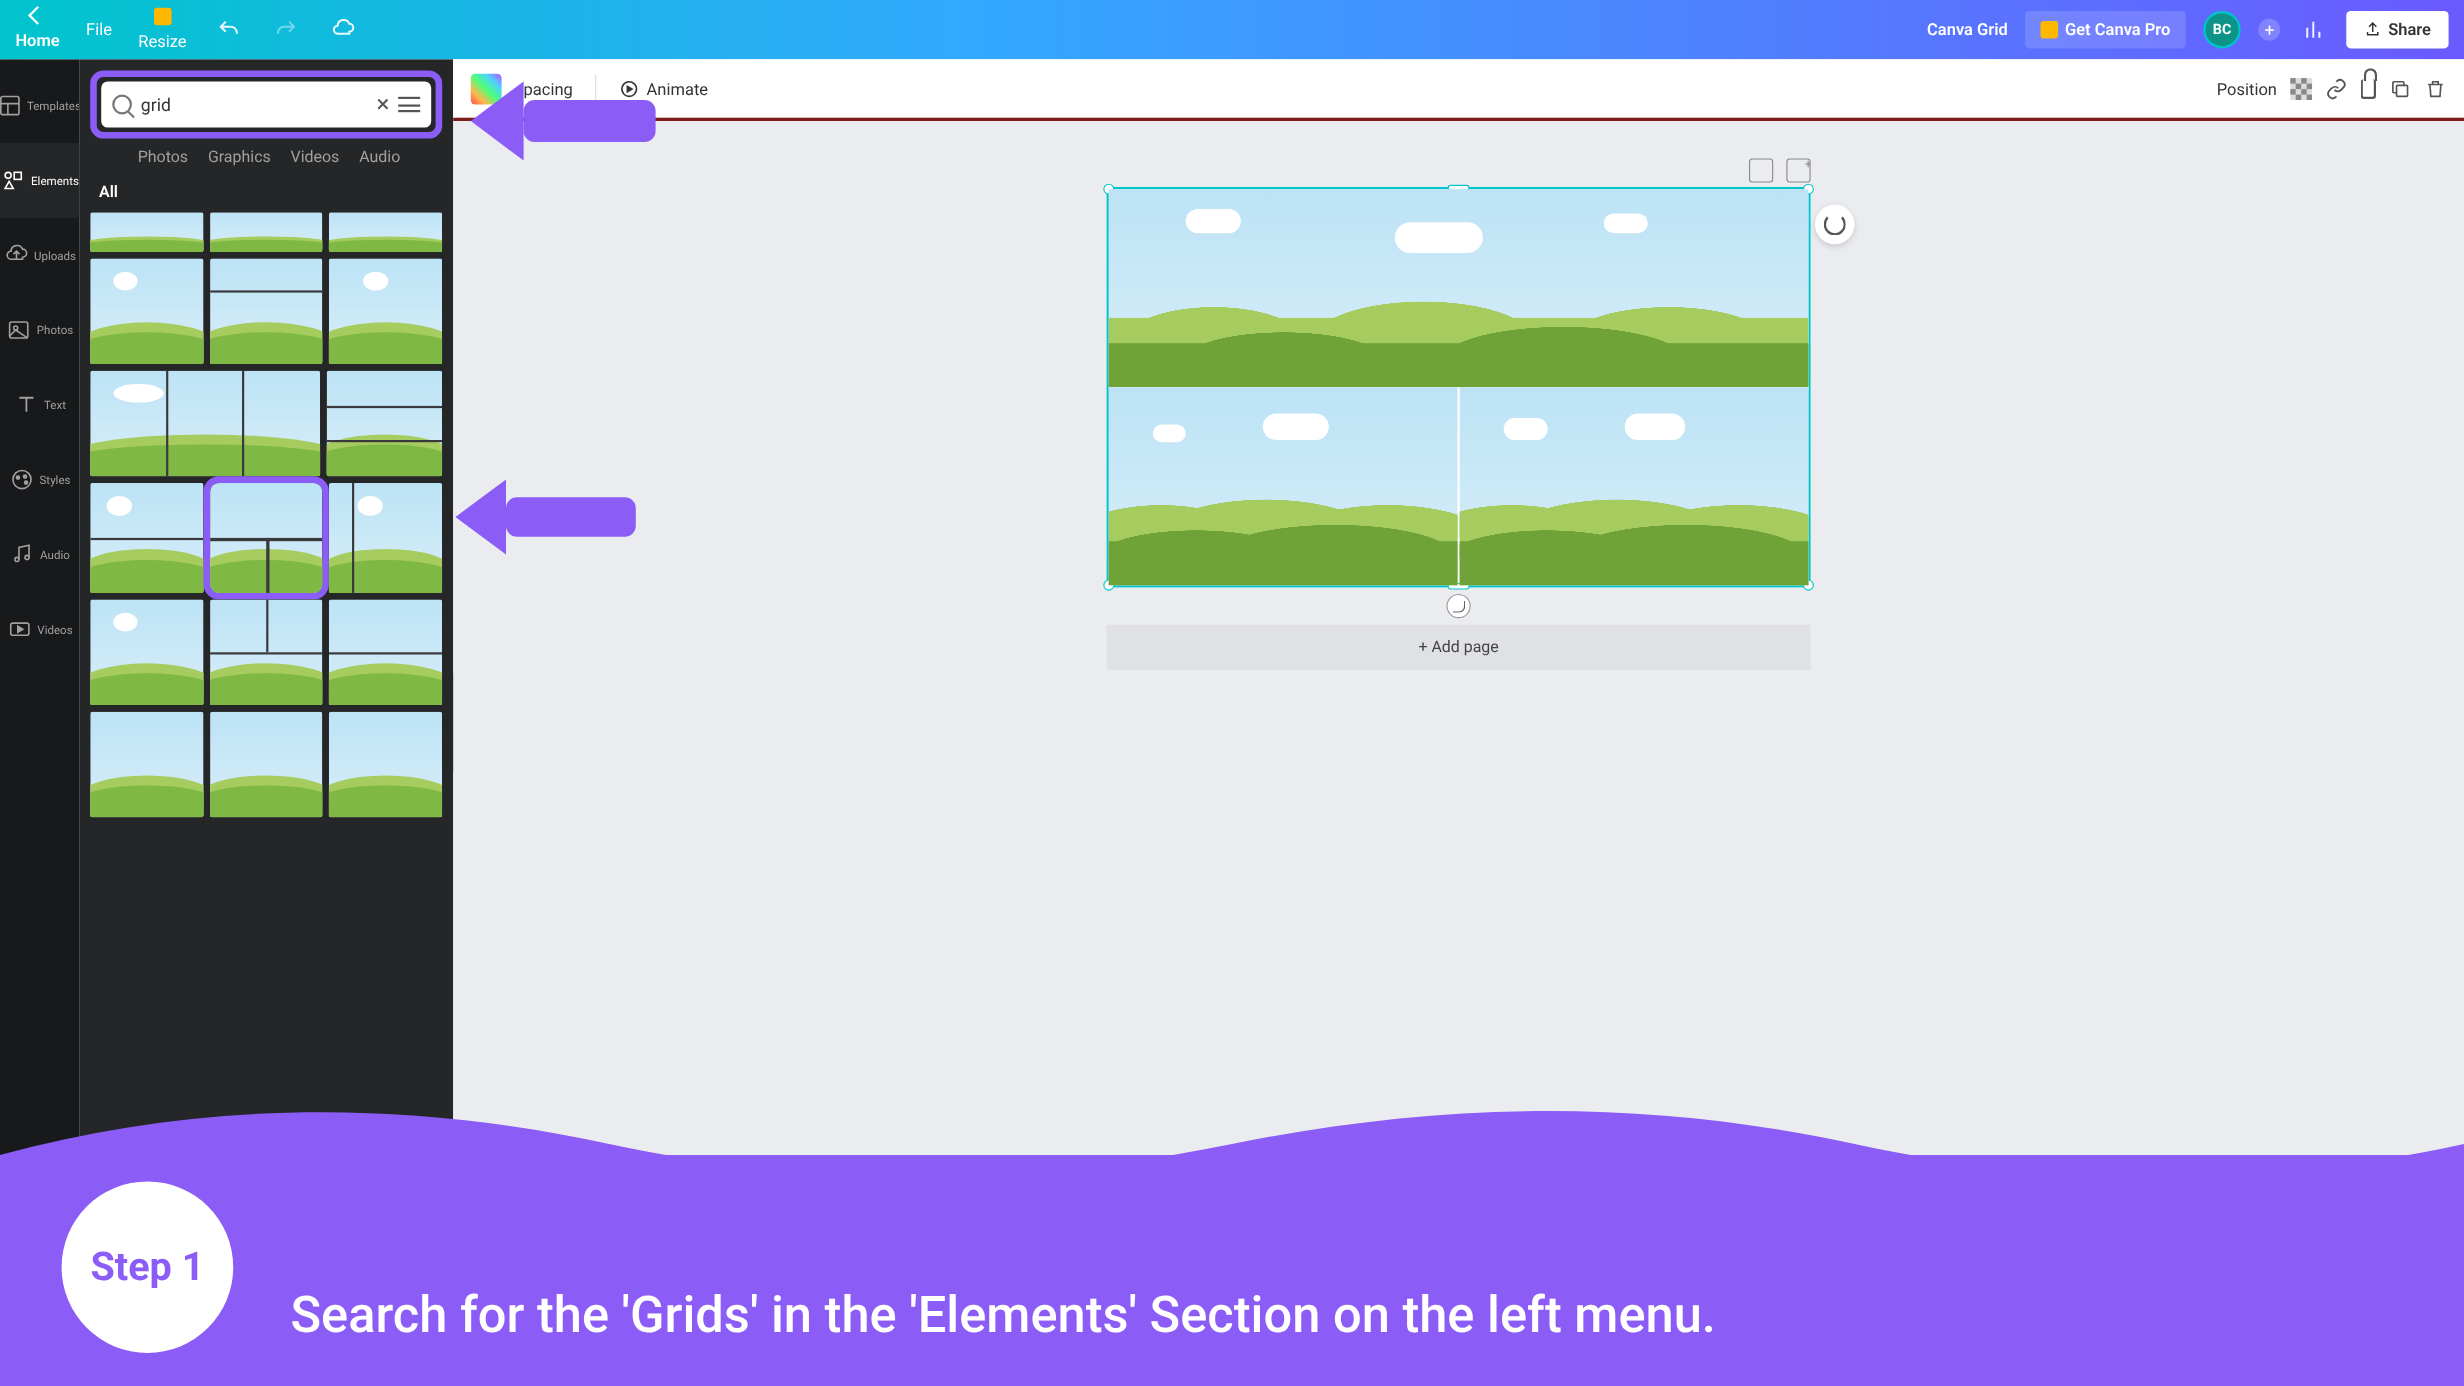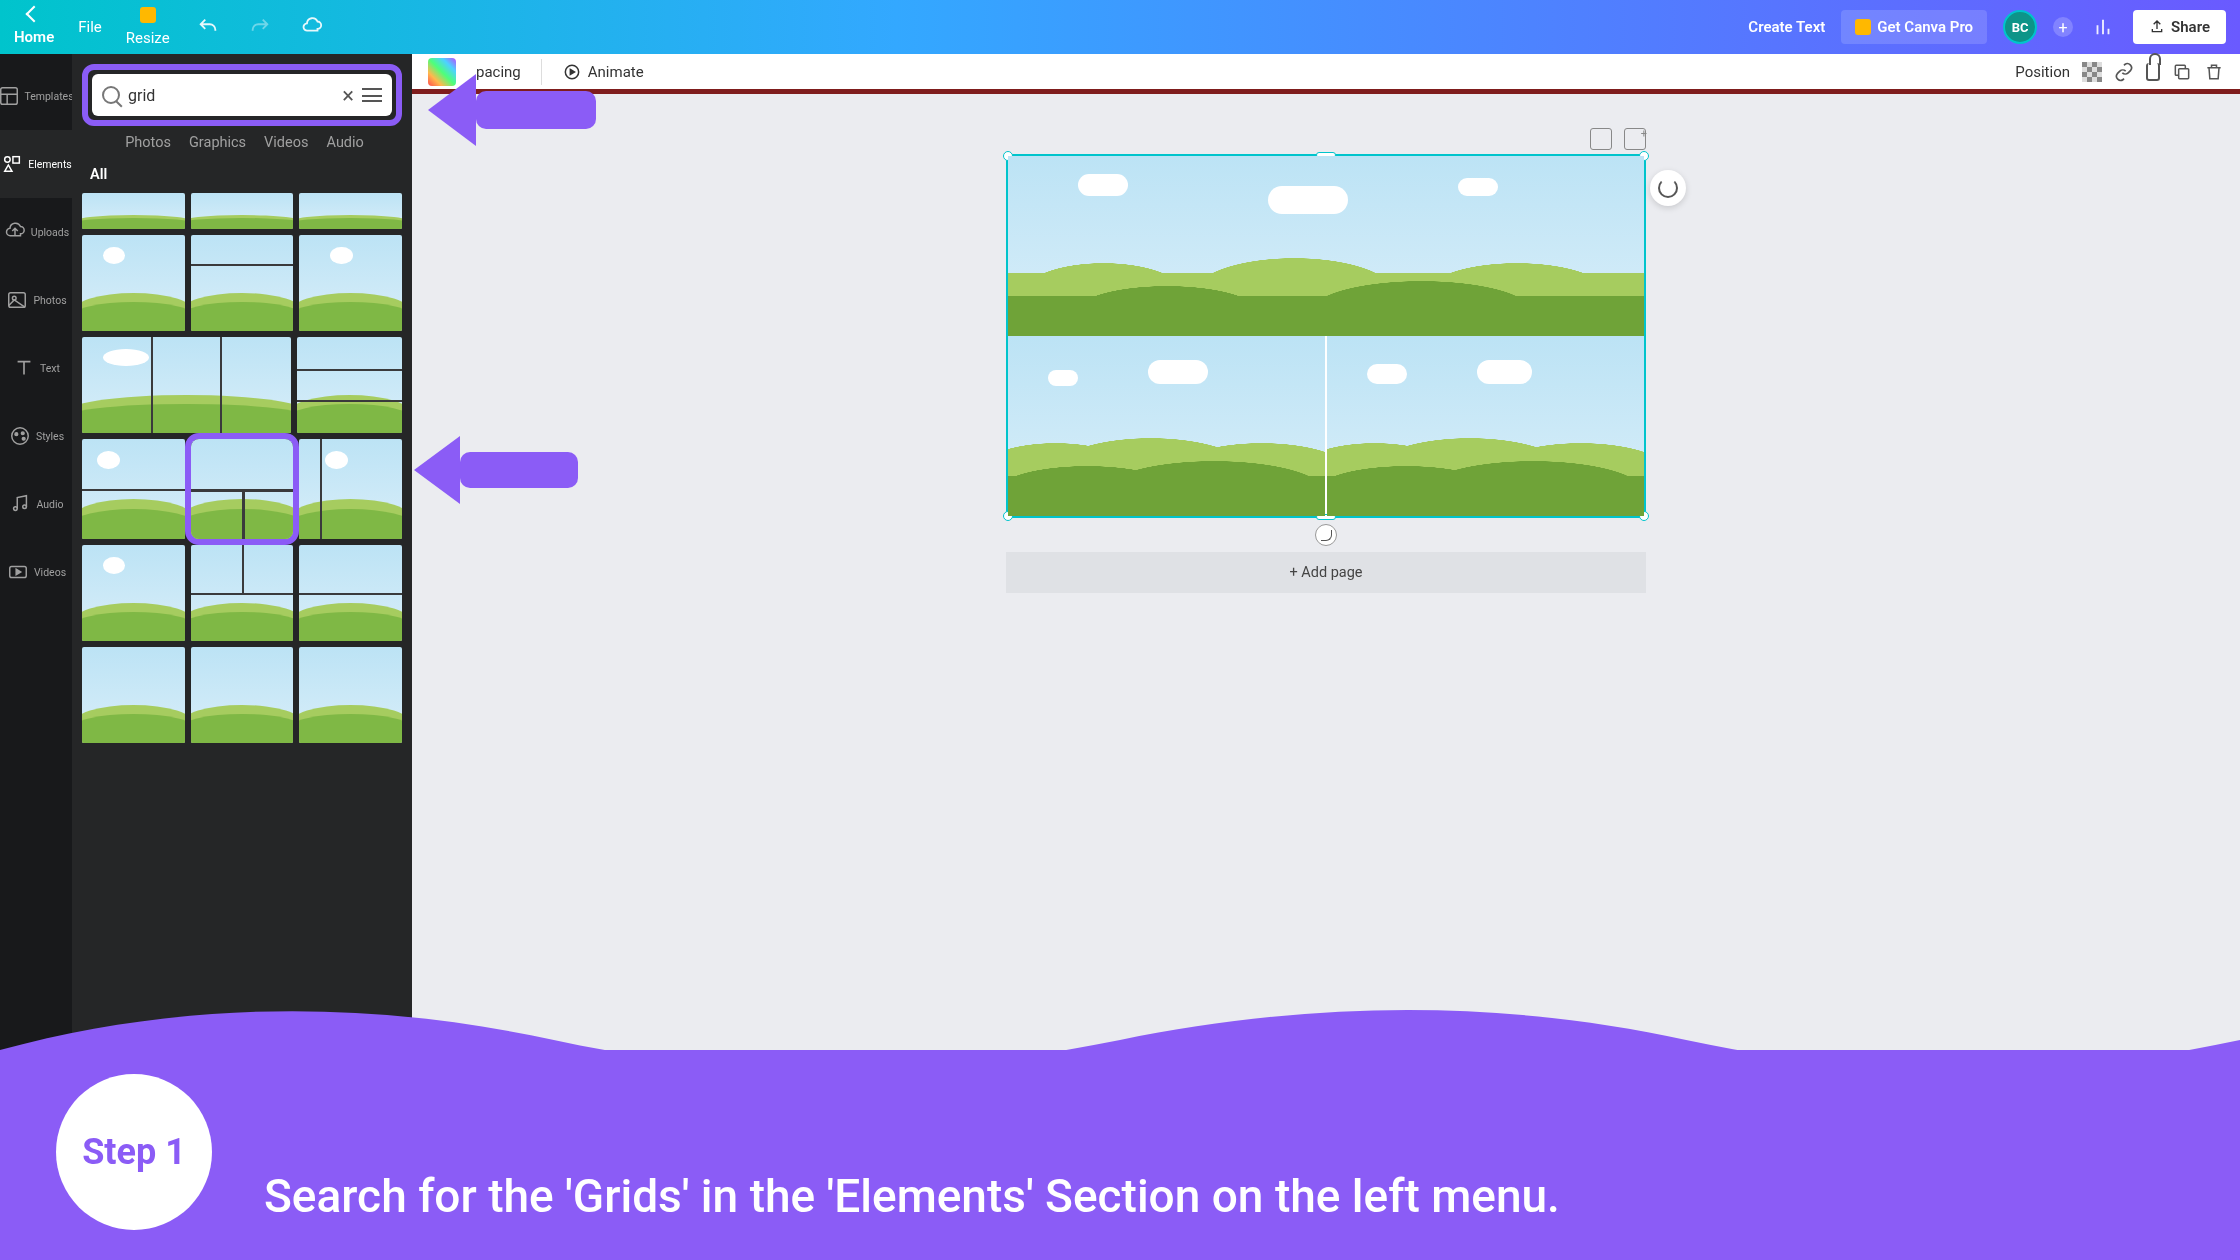--- a/index.html
+++ b/index.html
@@ -54,21 +54,21 @@
 .scene { position:absolute; inset:0; }
 .scene .sky { position:absolute; inset:0; background:linear-gradient(#bce3f5,#d9eef9); }
 .scene .hill1 { position:absolute; bottom:0; left:-10%; width:120%; height:40%; background:#a6cc5f; border-radius:50% 50% 0 0; }
 .scene .hill2 { position:absolute; bottom:0; left:-10%; width:120%; height:30%; background:#7fb845; border-radius:50% 50% 0 0; }
 .scene .cloud { position:absolute; width:22%; height:18%; background:#fff; border-radius:50%; top:12%; }
 .panel-collapse { position:absolute; right:-14px; top:50%; transform:translateY(-50%); width:14px; height:90px; background:#252627; border-radius:0 6px 6px 0; display:flex; align-items:center; justify-content:center; }
 .panel-collapse::after { content:''; border-right:5px solid #888; border-top:5px solid transparent; border-bottom:5px solid transparent; }
 
 
 .canvas-area { flex:1; background:#ebecf0; display:flex; flex-direction:column; position:relative; }
-.toolbar2 { height:40px; background:#fff; border-bottom:5px solid #7f1d1d; display:flex; align-items:center; padding:0 16px; gap:20px; color:#333; font-size:15px; }
+.toolbar2 { height:56px; background:#fff; border-bottom:3px solid #7f1d1d; display:flex; align-items:center; padding:0 16px; gap:20px; color:#333; font-size:15px; }
 .toolbar2 .colorbox { width:28px; height:28px; background:linear-gradient(45deg,#ff4d4d,#ffb84d,#4dff7a,#4dd2ff,#b84dff); border-radius:4px; }
 .toolbar2 .tool-item { display:flex; align-items:center; gap:6px; cursor:pointer; }
 .toolbar2 .divider { width:1px; height:26px; background:#ddd; }
 .toolbar2 .right-tools { margin-left:auto; display:flex; align-items:center; gap:12px; color:#555; }
 .lock-ico { width:14px; height:18px; border:2px solid #555; border-radius:3px; border-top:none; position:relative; }
 .lock-ico::before { content:''; position:absolute; top:-10px; left:1px; width:8px; height:10px; border:2px solid #555; border-bottom:none; border-radius:6px 6px 0 0; }
 
 .workspace { flex:1; display:flex; flex-direction:column; align-items:center; padding:30px 20px; overflow:auto; }
 .page-tools { width:640px; display:flex; justify-content:flex-end; gap:12px; padding:4px 0; color:#777; }
 .page-tools .pt { width:22px; height:22px; border:1.5px solid #888; border-radius:3px; }
@@ -141,21 +141,21 @@
         </svg>
     </div>
     <div class="iconbtn">
       <svg class="ico" viewBox="0 0 24 24" fill="none" stroke="#fff" stroke-width="2">
           <path d="M18 14a4 4 0 000-8 6 6 0 00-11.5 2A4 4 0 007 16h11z"></path>
         </svg>
     </div>
   </div>
   <div class="spacer"></div>
   <div class="right">
-    <div class="item" style="font-weight:600">Create Text</div>
+    <div class="item" style="font-weight:600">Canva Grid</div>
     <div class="getpro">
       <span class="crown"></span>
       <span>Get Canva Pro</span>
     </div>
     <div class="avatar">BC</div>
     <div class="plus">+</div>
     <div class="iconbtn">
       <svg class="ico" viewBox="0 0 24 24" fill="none" stroke="#fff" stroke-width="2">
           <path d="M6 20V10M12 20V4M18 20v-6"></path>
         </svg>

